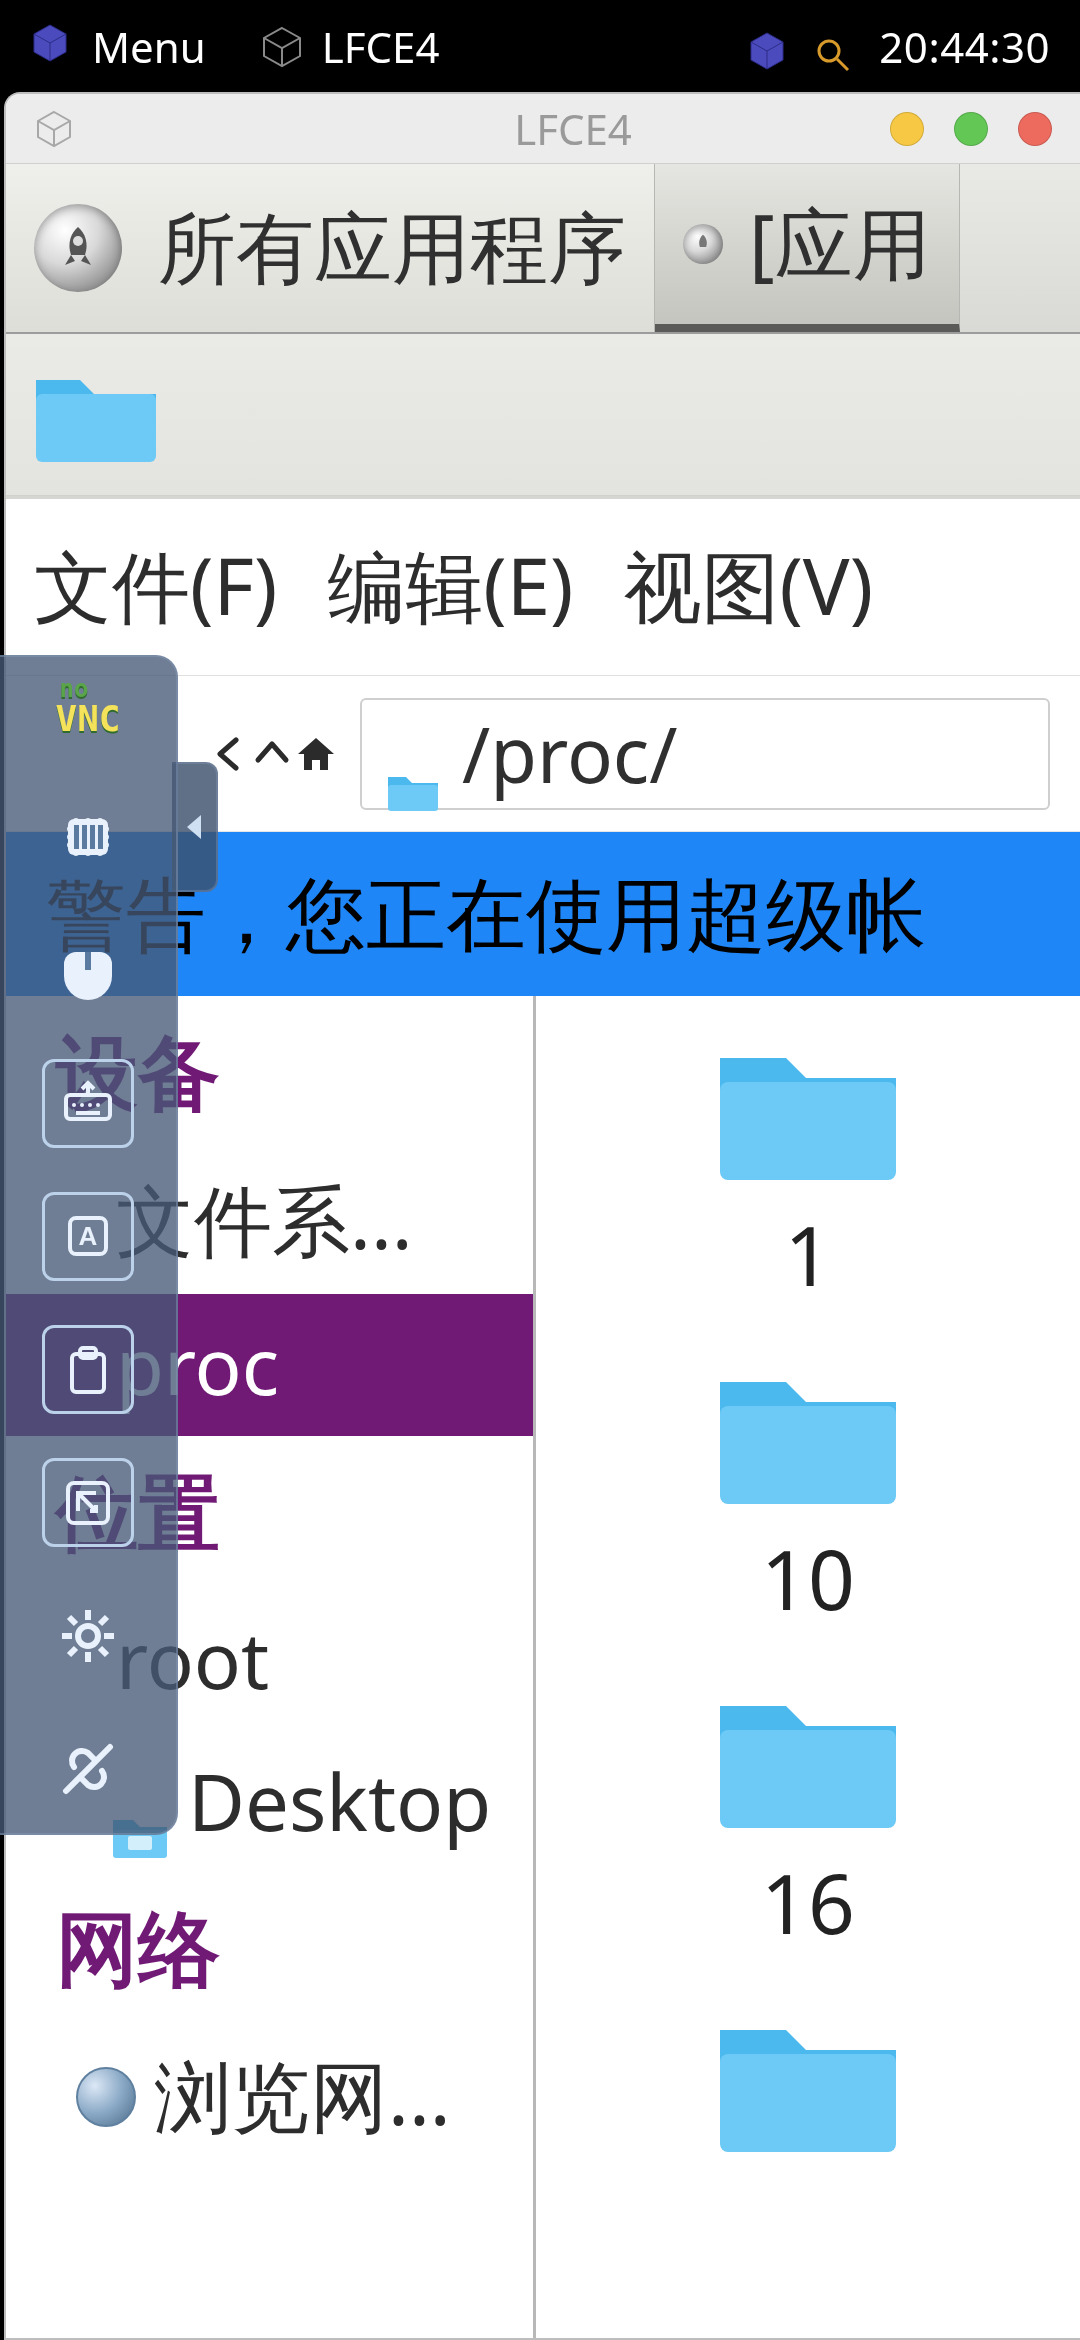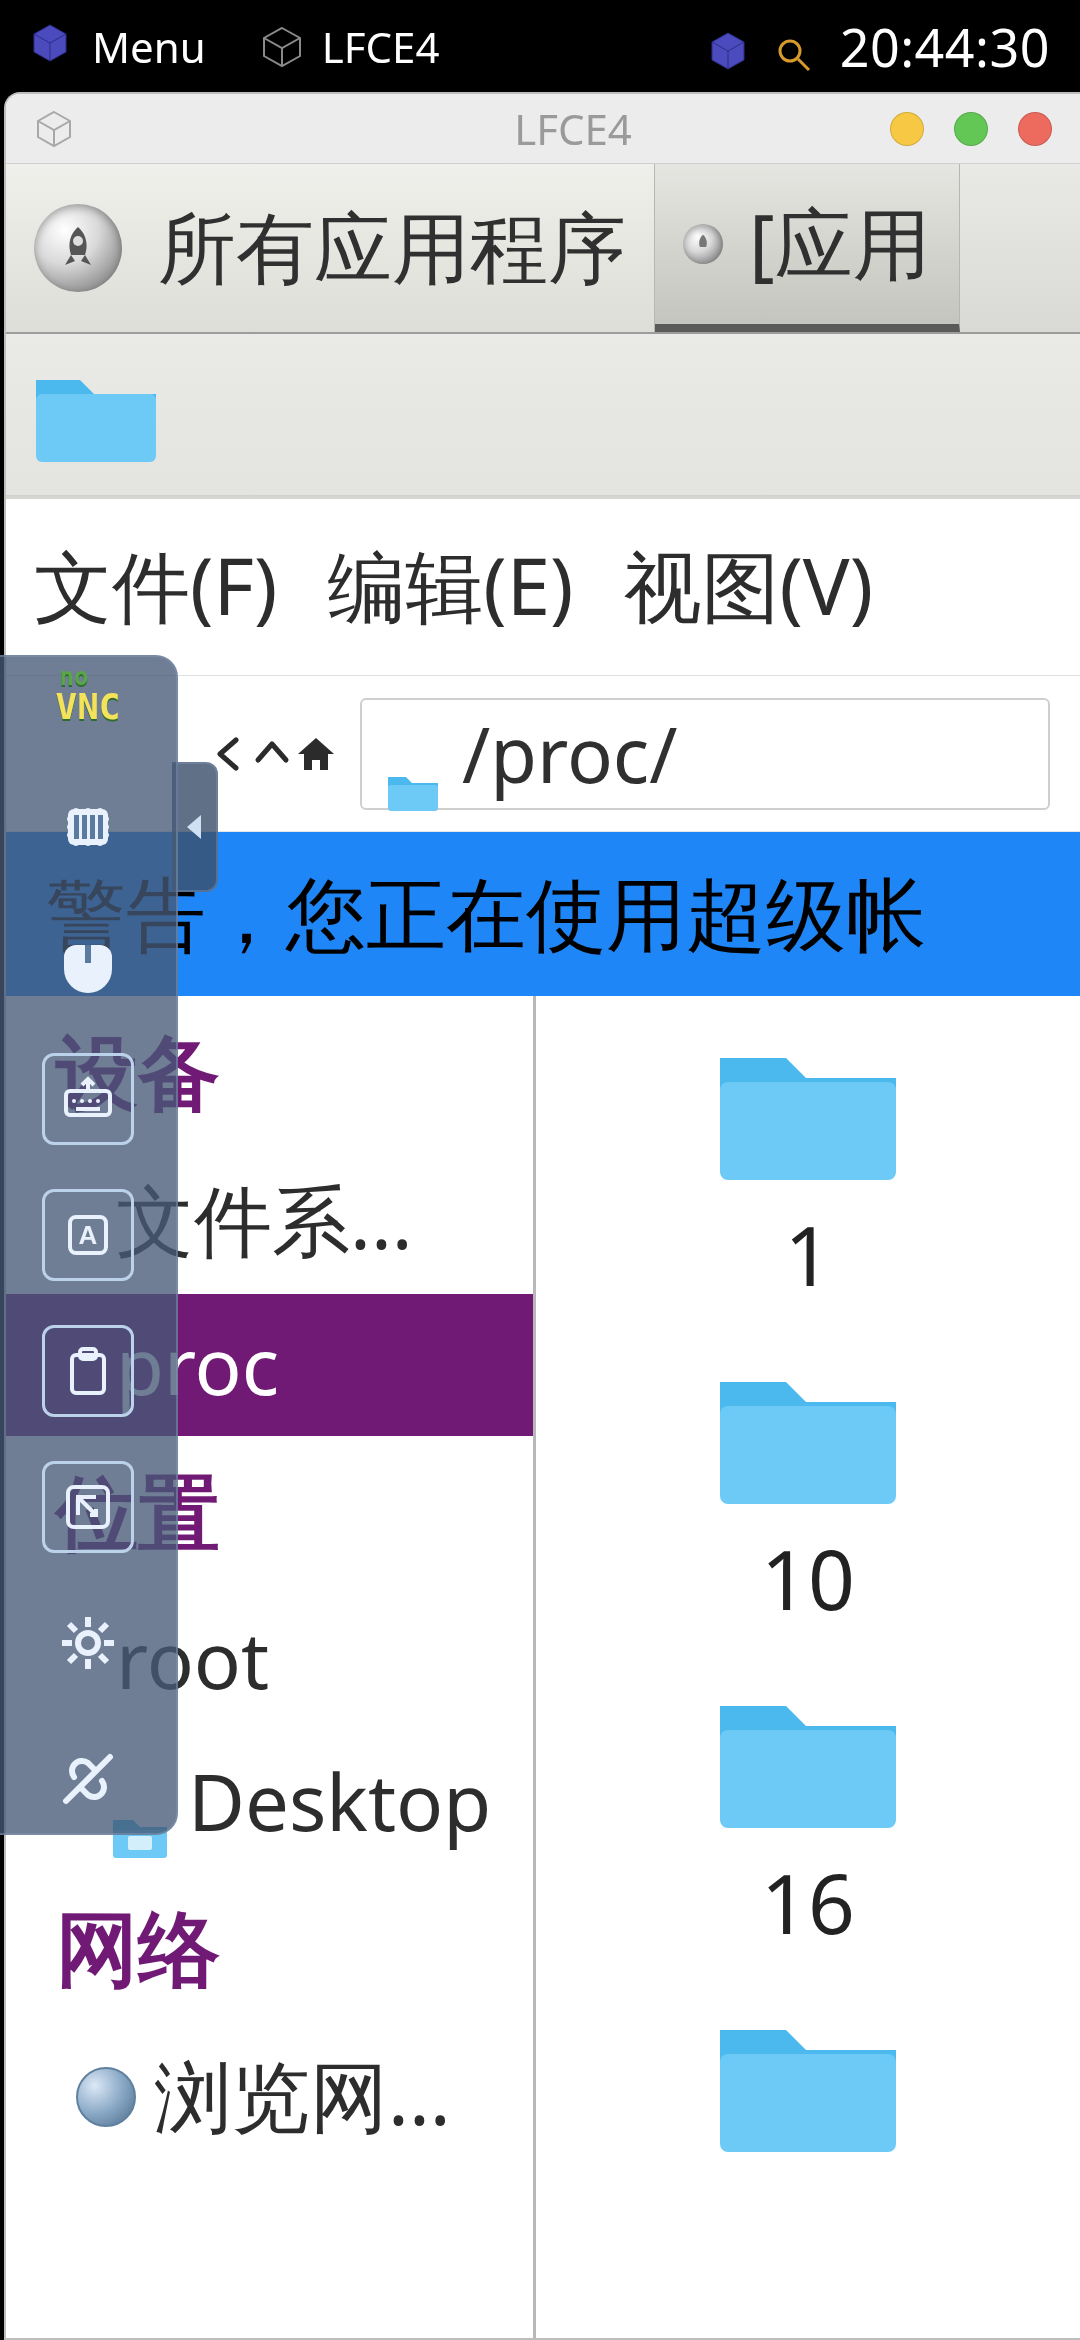--- a/index.html
+++ b/index.html
@@ -6,21 +6,21 @@
   html, body { width: 1080px; height: 2340px; overflow: hidden; font-family: "Noto Sans", "DejaVu Sans", Arial, sans-serif; background: #000; }
   
   
   .statusbar { background: #000; color: #fff; height: 92px; display: flex; align-items: center; padding: 0 30px; gap: 24px; font-size: 42px; }
   .statusbar .left { display: flex; align-items: flex-start; gap: 22px; }
   .statusbar .mid { display: flex; align-items: center; gap: 18px; margin-left: 30px; }
   .statusbar .right { margin-left: auto; display: flex; align-items: center; gap: 28px; }
   .cube-icon { width: 40px; height: 40px; display: inline-block; }
   .wire-icon { width: 44px; height: 44px; display: inline-block; }
   .search-icon { width: 36px; height: 36px; display: inline-block; }
-  .clock { font-size: 52px; letter-spacing: 0.5px; }
+  .clock { font-size: 42px; letter-spacing: 0.5px; }
 
   
   .window-frame { position: absolute; top: 92px; left: 4px; right: 0; bottom: 0; background: #fff; border: 2px solid #bdbdbd; border-right: none; border-radius: 16px 0 0 0; overflow: hidden; }
 
   
   .titlebar { height: 70px; background: #ececec; display: flex; align-items: center; padding: 0 28px; border-bottom: 1px solid #d0d0d0; position: relative; }
   .titlebar .appicon { width: 40px; height: 40px; margin-right: 20px; }
   .titlebar .title { flex: 1; text-align: center; font-size: 42px; color: #9a9a9a; }
   .traffic { position: absolute; right: 28px; top: 50%; transform: translateY(-50%); display: flex; gap: 30px; }
   .traffic span { width: 34px; height: 34px; border-radius: 50%; display: inline-block; border: 1px solid rgba(0,0,0,0.15); }
@@ -64,21 +64,21 @@
   .side .entry { font-size: 78px; color: #2d2d2d; padding: 18px 0 18px 110px; display: flex; align-items: center; gap: 18px; white-space: nowrap; overflow: hidden; text-overflow: ellipsis; }
   .side .entry.selected { background: #701a75; color: #fff; }
   .place-icon { width: 60px; height: 48px; display: inline-block; flex: 0 0 60px; }
   .globe-icon { width: 60px; height: 60px; border-radius: 50%; background: radial-gradient(circle at 30% 30%, #dce8f6 0, #8aa9c6 50%, #4a6b8a 100%); display: inline-block; flex: 0 0 60px; border: 2px solid #6080a0; }
 
   .content .ficon { display: flex; flex-direction: column; align-items: center; gap: 10px; }
   .content .fimg { width: 200px; height: 156px; }
   .content .flabel { font-size: 82px; color: #222; margin-bottom: 46px; }
 
   
-  .novnc { position: absolute; top: 655px; left: 0; width: 178px; height: 1180px; background: rgba(70,90,118,0.78); border: 2px solid rgba(130,150,180,0.5); border-left: none; border-radius: 0 22px 22px 0; padding: 8px 0; display: flex; flex-direction: column; align-items: center; gap: 44px; z-index: 50; }
+  .novnc { position: absolute; top: 655px; left: 0; width: 178px; height: 1180px; background: rgba(70,90,118,0.78); border: 2px solid rgba(130,150,180,0.5); border-left: none; border-radius: 0 22px 22px 0; padding: 20px 0; display: flex; flex-direction: column; align-items: center; gap: 44px; z-index: 50; }
   .novnc .logo { font-family: monospace; font-weight: 700; font-size: 36px; line-height: 1; text-align: left; color: #f4e25b; text-shadow: 0 2px 0 #2f6b2f; margin-bottom: 12px; }
   .novnc .logo .no { color: #5aa44a; font-size: 24px; display: block; margin-left: 4px; }
   .novnc .btn { width: 92px; height: 92px; border: 3px solid #bcd1ea; border-radius: 12px; display: flex; align-items: center; justify-content: center; color: #e8f1fc; }
   .novnc .btn.naked { border: none; }
   .novnc-tab { position: absolute; top: 762px; left: 172px; width: 46px; height: 130px; background: rgba(60,80,108,0.82); border: 2px solid rgba(130,150,180,0.4); border-left: none; border-radius: 0 12px 12px 0; z-index: 49; display:flex; align-items:center; justify-content:center; }
   .novnc-tab::before { content:""; border-right: 14px solid #cfe0f3; border-top: 12px solid transparent; border-bottom: 12px solid transparent; }
 
   
   .fld-body { fill: #6dc9f5; }
   .fld-tab  { fill: #4bb9ee; }

